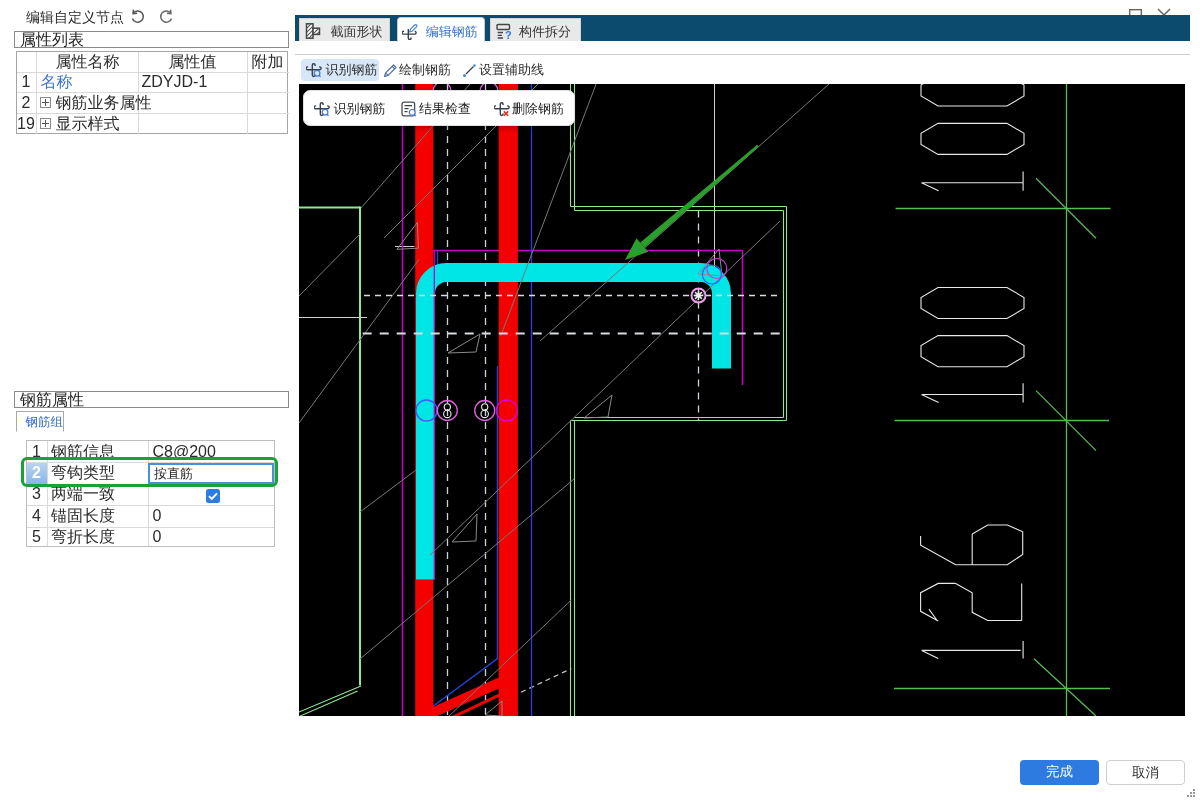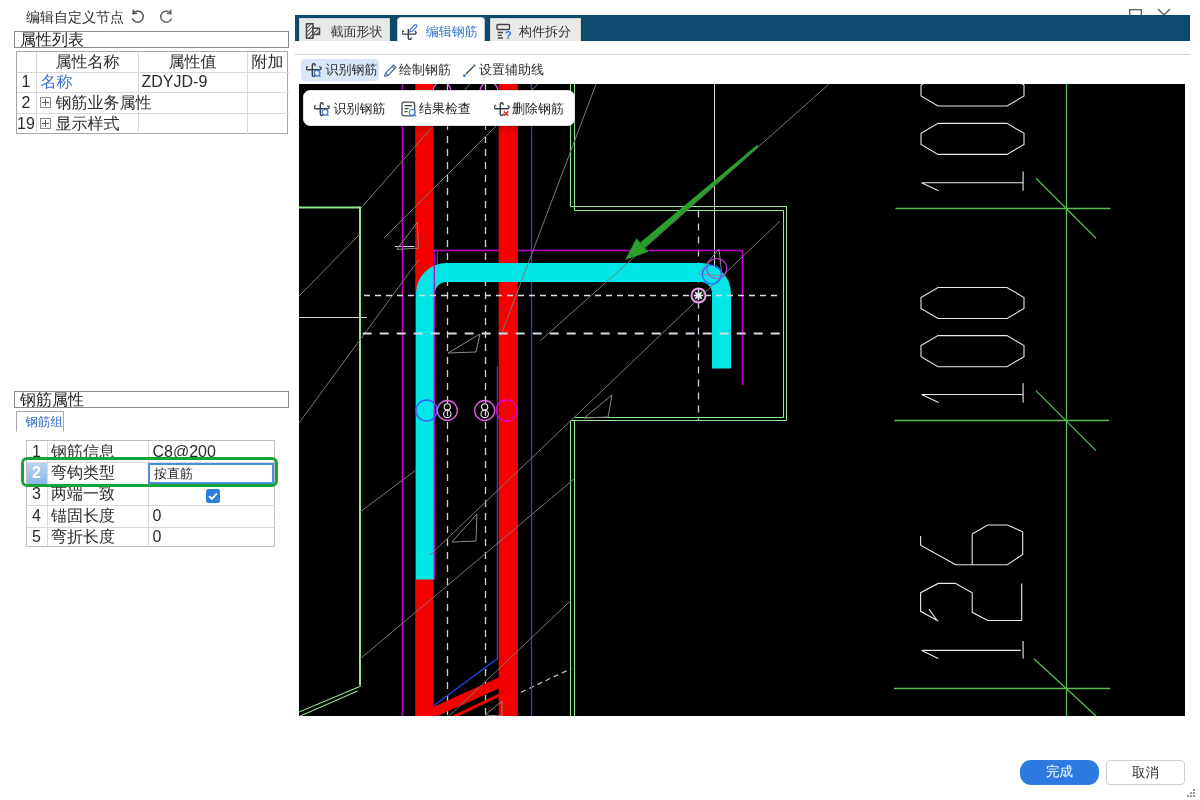--- a/index.html
+++ b/index.html
@@ -26,21 +26,21 @@
 
 .rbtn { position:absolute; top:59px; height:22px; font-size:13px; color:#2b2b2b; line-height:22px; }
 #rb1 { background:#d8e7f8; border-radius:4px; }
 
 #canvas { position:absolute; left:299px; top:84px; width:886px; height:632px; background:#000; }
 
 #ftb { position:absolute; left:303px; top:90px; width:272px; height:36px; background:#fff; border:1px solid #e0e0e0; border-radius:7px; box-shadow:0 2px 6px rgba(0,0,0,0.25); z-index:5; }
 .fitem { position:absolute; top:0; height:36px; font-size:13px; color:#222; line-height:36px; }
 
 .btn { position:absolute; top:760px; width:79px; height:25px; border-radius:4px; font-size:13.5px; text-align:center; line-height:24px; }
-#okbtn { left:1020px; background:#2d7be0; color:#fff;border-radius:11px; }
+#okbtn { left:1020px; background:#2d7be0; color:#fff; }
 #cancelbtn { left:1106px; background:#fff; border:1px solid #cfcfcf; color:#333; }
 </style>
 </head>
 <body>
 <div id="win">
   <div id="title">编辑自定义节点</div>
 
   <svg class="abs" style="left:130px;top:8px" width="16" height="16" viewBox="0 0 16 16">
     <path d="M3.2,5.2 A5.6,5.6 0 1 1 2.4,10.5" fill="none" stroke="#555" stroke-width="1.5"></path>
     <path d="M3.4,1.6 L3.1,5.6 L7.1,5.3" fill="none" stroke="#555" stroke-width="1.5"></path>
@@ -62,21 +62,21 @@
     <div class="gline" style="left:121.5px;top:0;width:1px;height:82px"></div>
     <div class="gline" style="left:230px;top:0;width:1px;height:82px"></div>
     <div class="gline" style="left:0;top:20px;width:272px;height:1px"></div>
     <div class="gline" style="left:0;top:40.7px;width:272px;height:1px"></div>
     <div class="gline" style="left:0;top:61.4px;width:272px;height:1px"></div>
     <div class="cell cc" style="left:20px;top:0;width:102px">属性名称</div>
     <div class="cell cc" style="left:122px;top:0;width:108px">属性值</div>
     <div class="cell cc" style="left:230px;top:0;width:42px">附加</div>
     <div class="cell cc" style="left:0;top:20.7px;width:19px">1</div>
     <div class="cell blue" style="left:24px;top:20.7px;width:95px">名称</div>
-    <div class="cell" style="left:125px;top:20.7px;width:100px">ZDYJD-9</div>
+    <div class="cell" style="left:125px;top:20.7px;width:100px">ZDYJD-1</div>
     <div class="cell cc" style="left:0;top:41.4px;width:19px">2</div>
     <div class="plus" style="left:23px;top:45.5px"></div>
     <div class="cell" style="left:39px;top:41.4px;width:95px">钢筋业务属性</div>
     <div class="cell cc" style="left:0;top:62.1px;width:19px">19</div>
     <div class="plus" style="left:23px;top:66.2px"></div>
     <div class="cell" style="left:39px;top:62.1px;width:95px">显示样式</div>
   </div>
   <div class="hdrbox" style="top:391px">钢筋属性</div>
   <div class="abs" style="left:15.5px;top:410.5px;width:48.5px;height:21px;border:1px solid #a8a8a8;border-bottom:1px solid #fff;background:#fff;font-size:12.5px;color:#2f68c8;text-align:right;line-height:20px;z-index:2">钢筋组</div>
   <div id="tbl2" class="abs" style="left:25.5px;top:440px;width:249.5px;height:107px;border:1px solid #bdbdbd;background:#fff">

